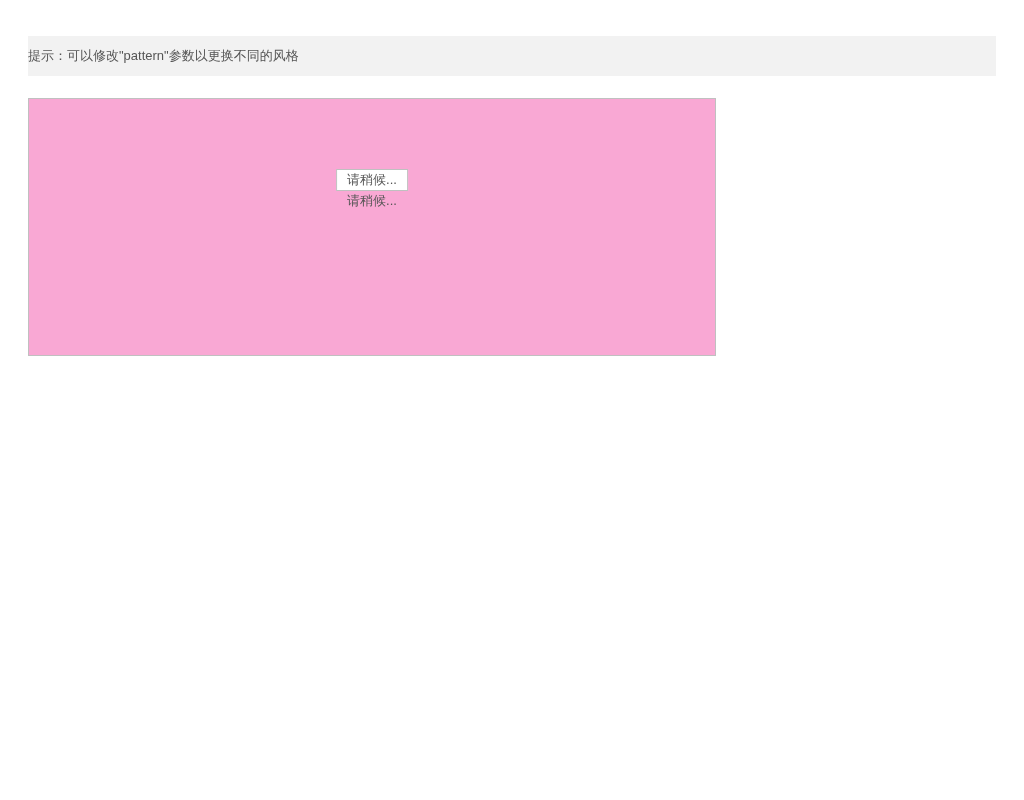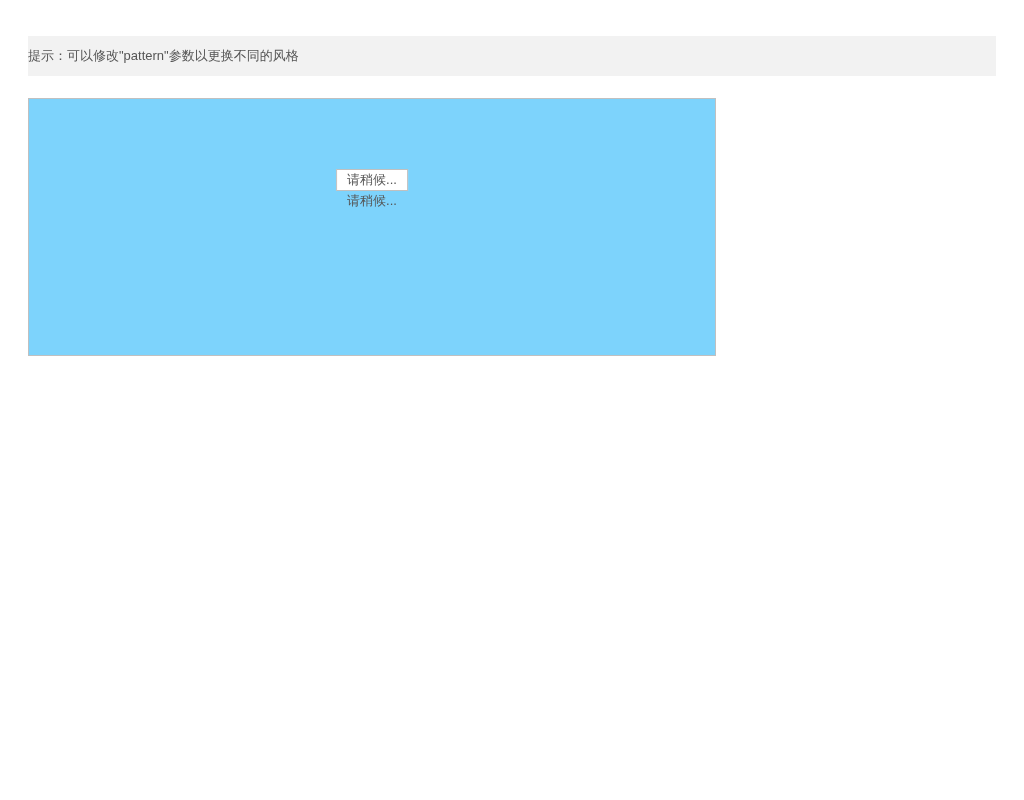--- a/index.html
+++ b/index.html
@@ -23,21 +23,21 @@
       line-height: 16px;
     }
     .hint-text {
       display: block;
     }
     .panel {
       margin: 0 0 0 28px;
       width: 688px;
       height: 258px;
       border: 1px solid #c0c0c0;
-      background: #7dd3fc;
+      background: #f9a8d4;
       position: relative;
     }
     .loading-block {
       position: absolute;
       left: 50%;
       top: 70px;
       transform: translateX(-50%);
       text-align: center;
       color: #555;
       font-size: 13px;

